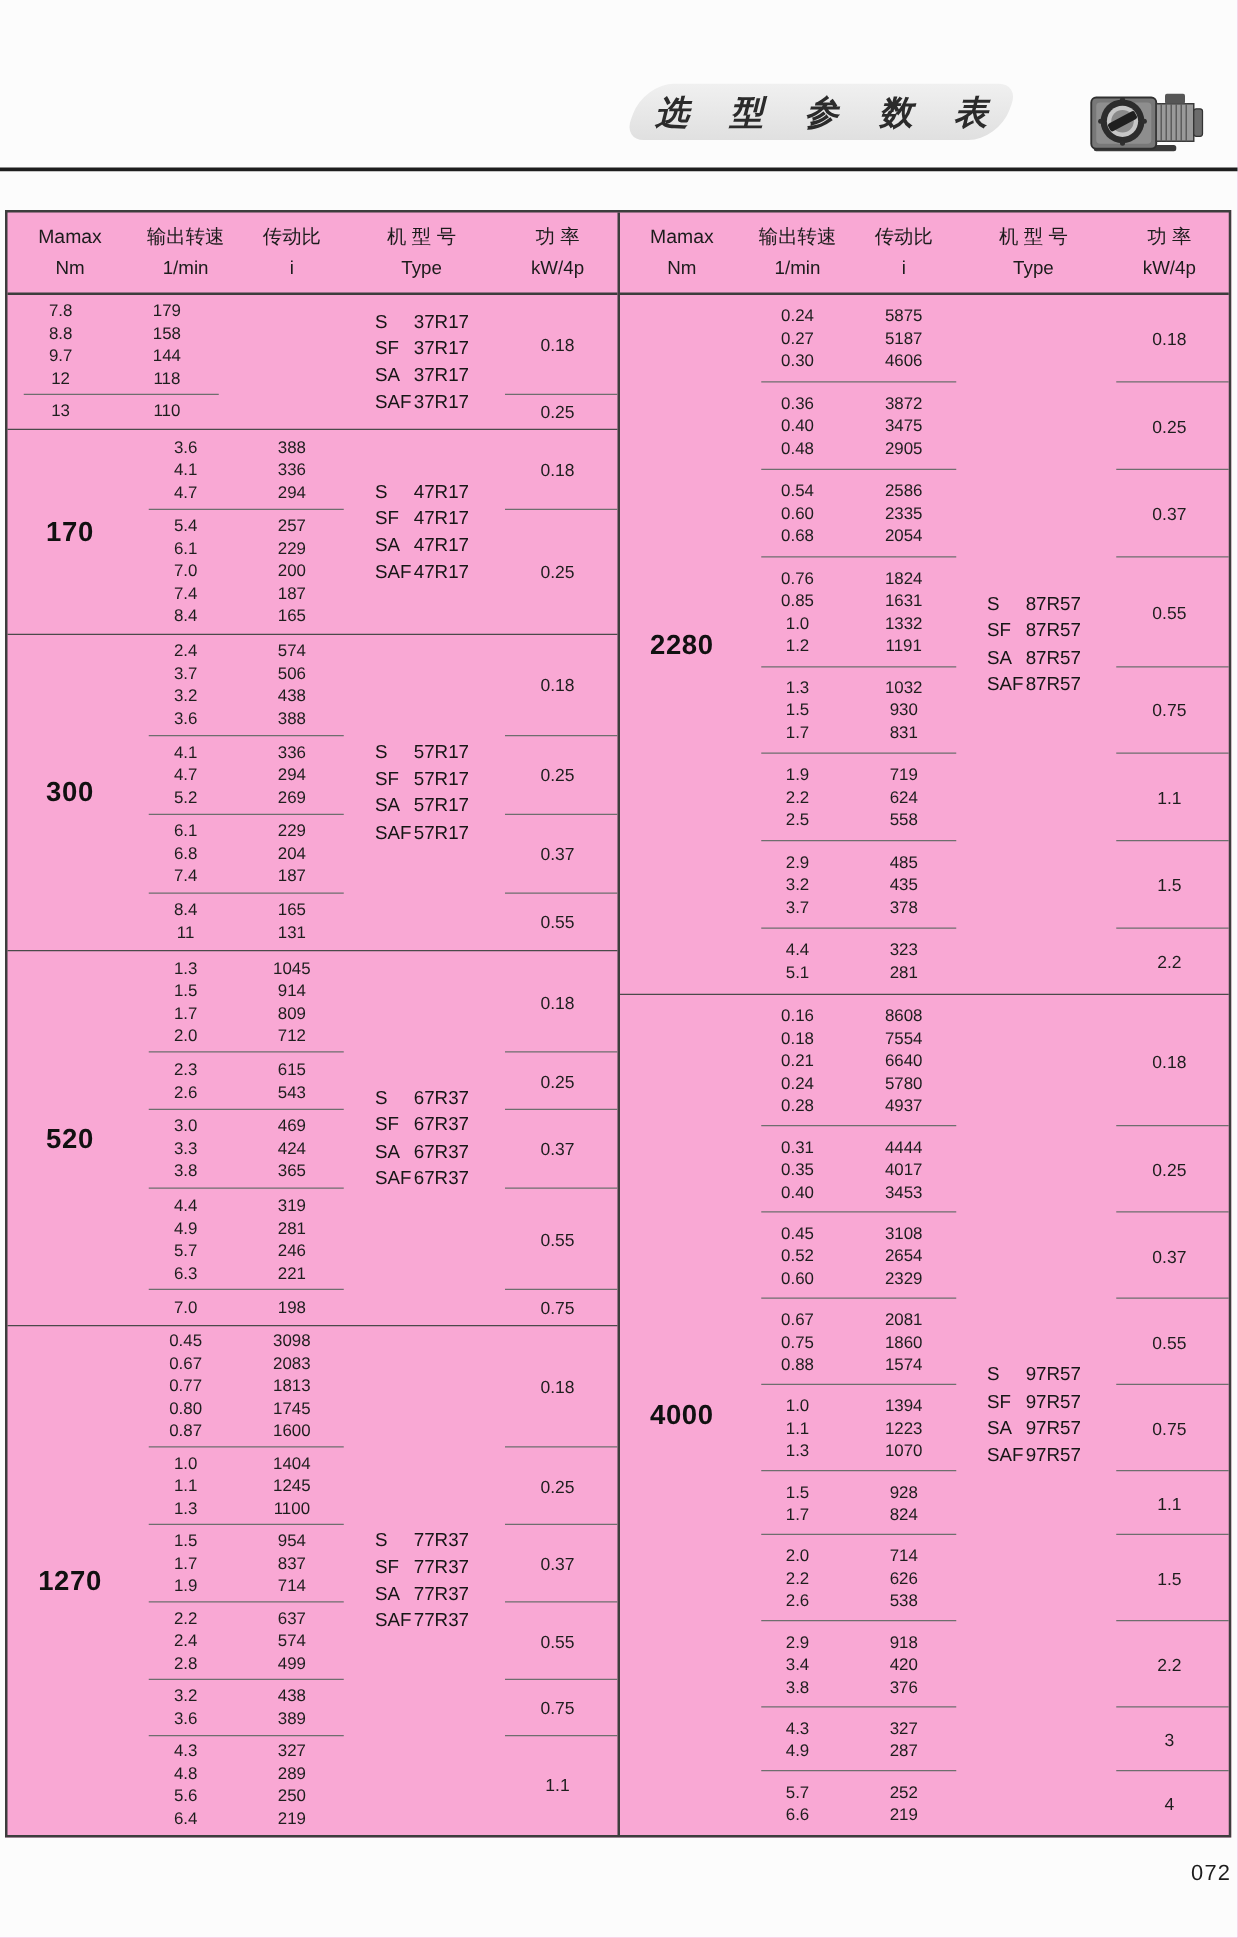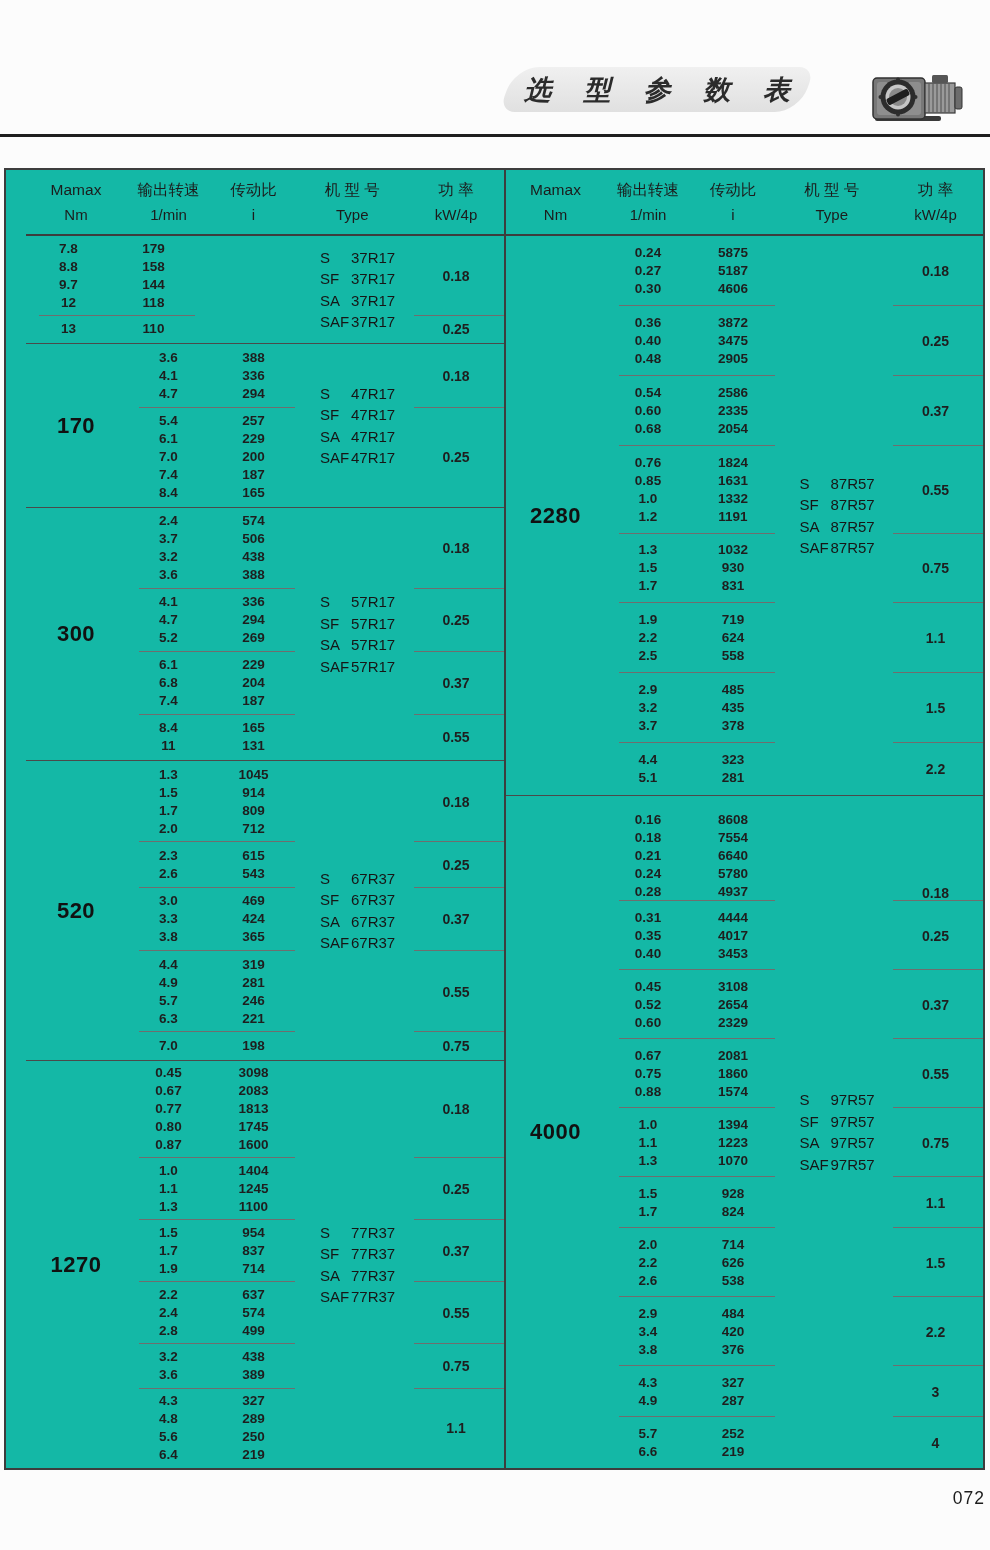--- a/index.html
+++ b/index.html
@@ -35,22 +35,21 @@
     position: absolute; left: 0; top: 134px; width: 990px; height: 3px;
     background: #1e1e1e;
   }
 
   
   .ptable {
     position: absolute; left: 4px; top: 168px;
     width: 981px; height: 1302px;
     border: 2px solid #3d3d3d;
     display: flex;
-    background: #14b8a6;
-    padding-left: 20px;
+    background: #f9a8d4;
   }
   .half { flex: 1 1 0; display: flex; flex-direction: column; min-width: 0; }
   .half.right { border-left: 2px solid #3d3d3d; }
 
   .thead {
     height: 66px; border-bottom: 2px solid #3d3d3d;
     display: flex; align-items: center;
   }
   .hc { text-align: center; font-size: 15.5px; line-height: 25px; color: #1c1c1c; }
   .hc .u { font-size: 15px; }
@@ -60,21 +59,21 @@
   .gstack { flex: 1; display: flex; flex-direction: column; min-height: 0; }
 
   .group { display: flex; position: relative; min-height: 0; }
   .group.gsep { border-bottom: 1.6px solid #4a4a4a; }
   .mamax {
     width: 100px; display: flex; align-items: center; justify-content: center;
     font-weight: bold; font-size: 22px; color: #111; letter-spacing: 0.5px;
   }
   .substack { flex: 1; display: flex; flex-direction: column; min-height: 0; }
 
-  .subgroup { display: flex; min-height: 0; font-weight: bold; }
+  .subgroup { display: flex; min-height: 0; }
   .sr { width: 170px; position: relative; display: flex; flex-direction: column; justify-content: center; }
   .tgap { flex: 1; }
   .pw {
     width: 95px; position: relative;
     display: flex; align-items: center; justify-content: center;
     font-size: 14px; color: #1e1e1e;
   }
   .subgroup.sep > .sr::after {
     content: ""; position: absolute; left: 13px; right: 1px; bottom: 0;
     border-bottom: 1.4px solid #6e6e6e;
@@ -857,21 +856,21 @@
             </div>
             <div class="typeline">
               <span class="tp">SAF</span>
               <span>87R57</span>
             </div>
           </div>
         </div>
         <div class="group" style="flex: 1 1 0px;">
           <div class="mamax">4000</div>
           <div class="substack">
-            <div class="subgroup sep" style="flex: 1 1 100px; align-items: flex-end;">
+            <div class="subgroup sep" style="flex: 1 1 100px;">
               <div class="sr">
                 <div class="row">
                   <span class="sv">0.16</span>
                   <span class="rv">8608</span>
                 </div>
                 <div class="row">
                   <span class="sv">0.18</span>
                   <span class="rv">7554</span>
                 </div>
                 <div class="row">
@@ -1005,21 +1004,21 @@
               </div>
               <div class="tgap"></div>
               <div class="pw">
                 <span>1.5</span>
               </div>
             </div>
             <div class="subgroup sep" style="flex: 1 1 64px;">
               <div class="sr">
                 <div class="row">
                   <span class="sv">2.9</span>
-                  <span class="rv">484</span>
+                  <span class="rv">918</span>
                 </div>
                 <div class="row">
                   <span class="sv">3.4</span>
                   <span class="rv">420</span>
                 </div>
                 <div class="row">
                   <span class="sv">3.8</span>
                   <span class="rv">376</span>
                 </div>
               </div>

